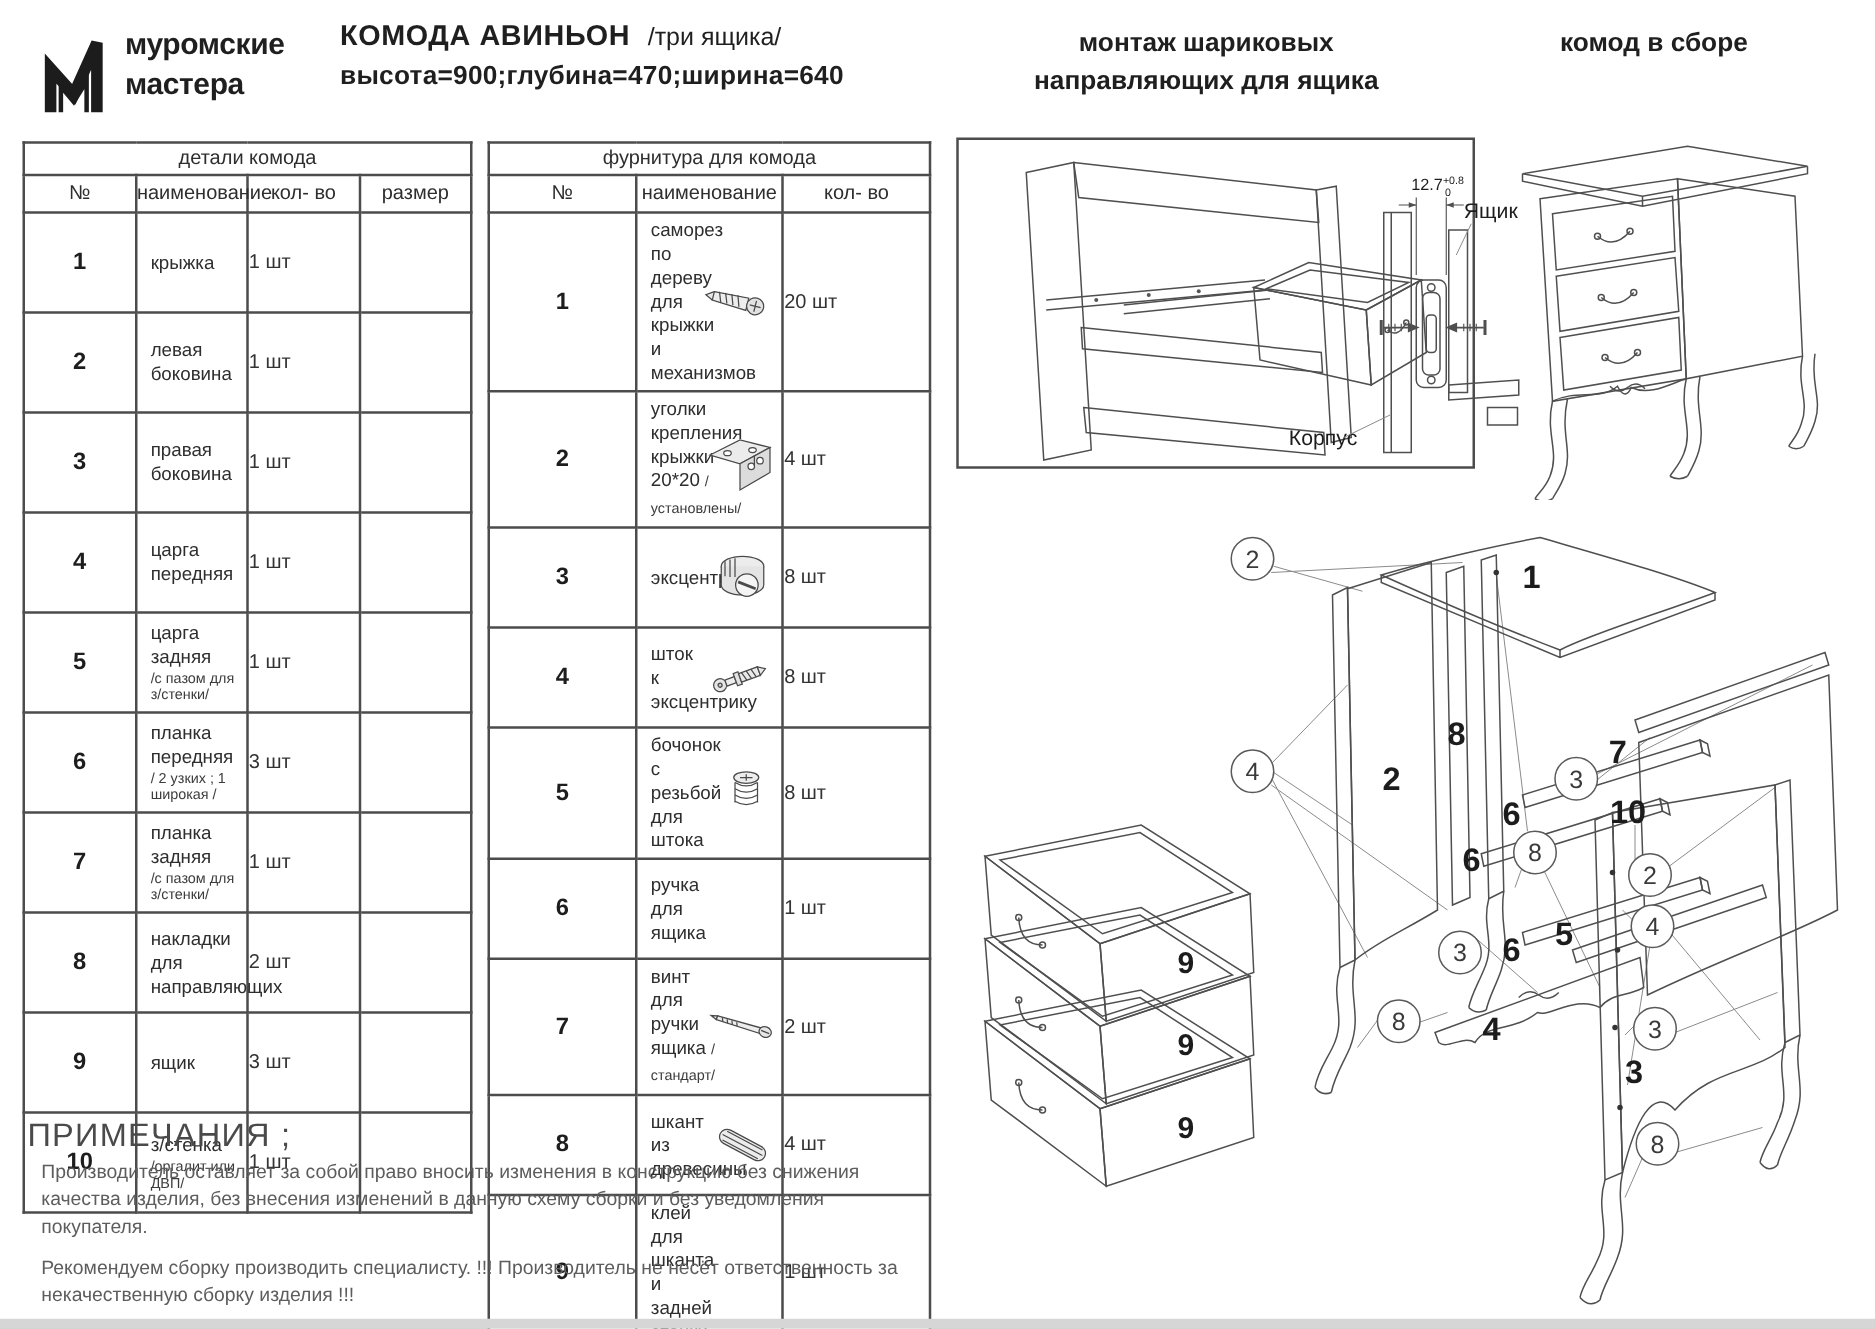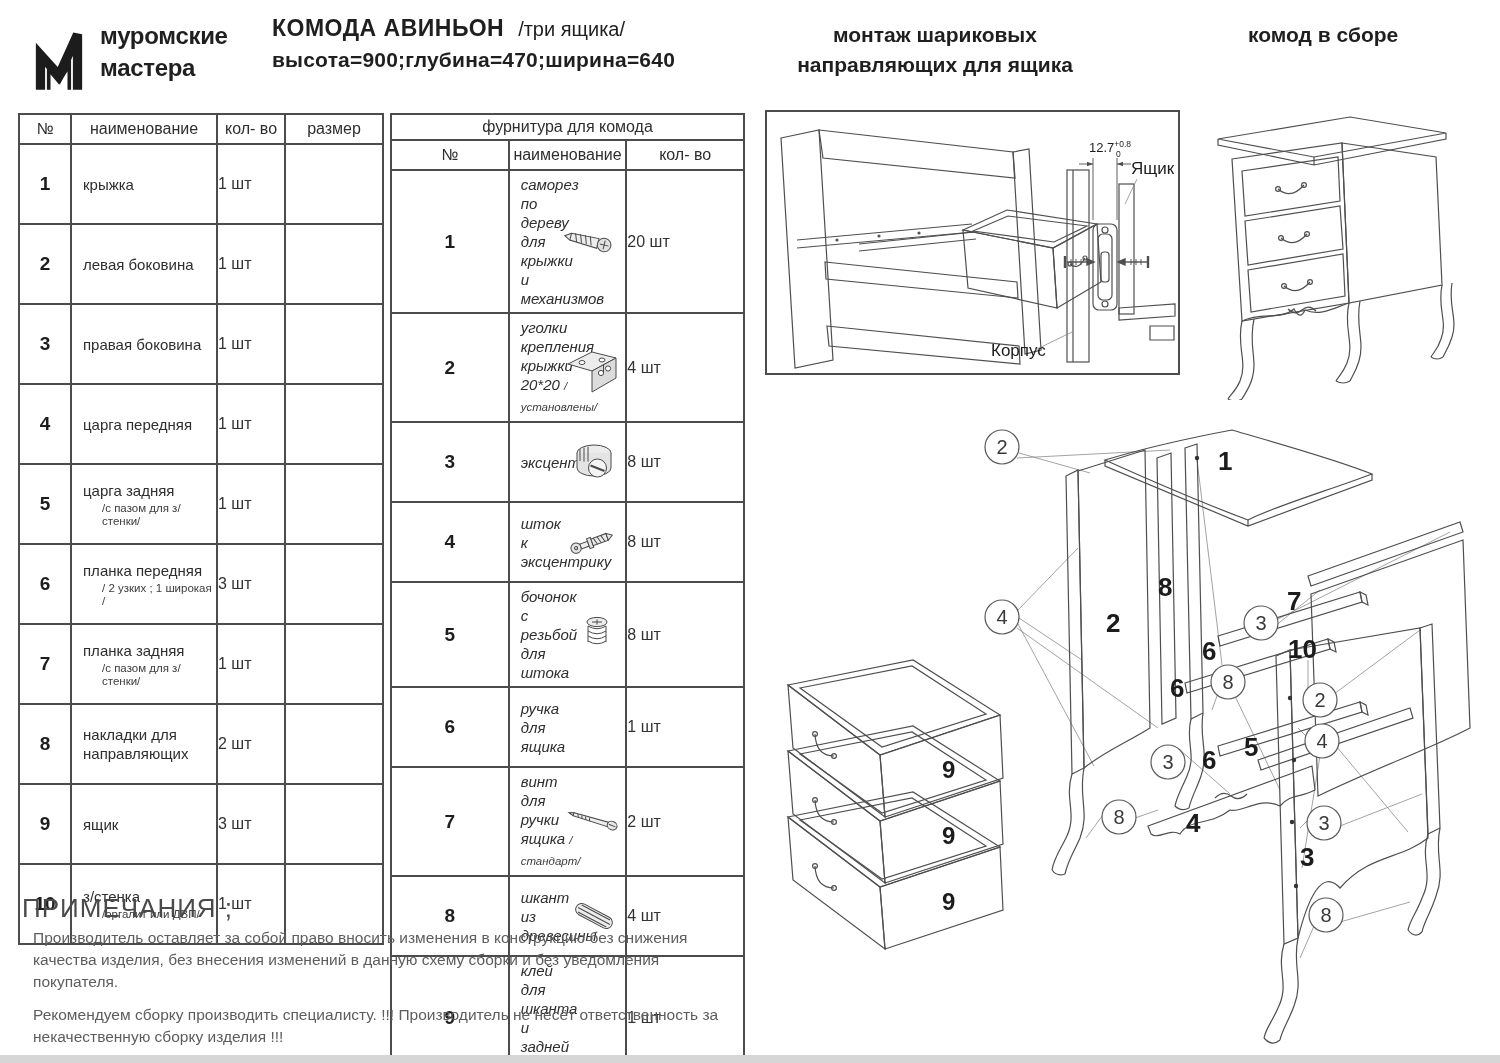--- a/index.html
+++ b/index.html
@@ -6,42 +6,42 @@
   .page{position:relative;width:1500px;height:1063px;background:#ffffff;overflow:hidden;
         font-family:"Liberation Sans",sans-serif;color:#2b2b2b;outline:1px solid #cfcfcf;}
   .abs{position:absolute;}
   
   .brand-text{left:100px;top:20px;font-size:24px;font-weight:600;line-height:32px;color:#1f1f1f;letter-spacing:-0.3px;}
   .title-block{left:272px;top:14px;line-height:29px;color:#1f1f1f;}
   .t1{font-size:22px;font-weight:600;}
   .t2{font-size:23px;font-weight:700;letter-spacing:0.5px;}
   .t2b{font-size:20px;font-weight:500;margin-left:14px;letter-spacing:0;}
   .t3{font-size:21px;font-weight:700;letter-spacing:0.2px;}
-  .slide-title{left:760px;top:20px;width:350px;text-align:center;font-size:21px;font-weight:700;line-height:30px;color:#1f1f1f;}
+  .slide-title{left:790px;top:20px;width:350px;text-align:center;font-size:21px;font-weight:700;line-height:30px;color:#1f1f1f;}
   .asm-title{left:1248px;top:23px;font-size:21px;font-weight:700;color:#1f1f1f;}
   
   .tbl{border-collapse:collapse;table-layout:fixed;background:#fff;}
   .tbl td{border:2px solid #4c4c4c;padding:0;vertical-align:middle;}
   .tbl .title-row td{height:24px;text-align:center;font-size:16px;color:#2e2e2e;}
   .tbl .head-row td{height:28px;text-align:center;font-size:16px;color:#2e2e2e;}
   .tbl .body-row td{height:70px;}
   .c-num{text-align:center;font-size:19px;font-weight:700;color:#1d1d1d;}
   .c-name{padding:4px 4px 4px 11px !important;font-size:15px;color:#2e2e2e;}
   .nm{line-height:19px;}
-  .sb{font-size:11.5px;color:#3c3c3c;margin-top:2px;line-height:13px;margin-left:19px;}
+  .sb{font-size:11.5px;color:#3c3c3c;margin-top:2px;line-height:13px;}
   .sbi{font-size:11.5px;color:#3c3c3c;margin-left:4px;}
   .c-qty{text-align:left;font-size:16px;color:#333;}
-  .hw-name{position:relative;padding-right:66px !important;font-style:italic;}
+  .hw-name{position:relative;padding-right:66px !important;}
   .hw-icon{position:absolute;right:3px;top:50%;transform:translateY(-50%);}
   
   .notes-title{left:22px;top:893px;font-size:26px;color:#4a4a4a;letter-spacing:1px;}
   .note-p{left:22px;width:700px;font-size:15.5px;line-height:22px;color:#5d5d5d;margin-left:11px;}
   .np1{top:927px;}
   .np2{top:1004px;}
-  .slide-box{left:765px;top:110px;width:415px;height:265px;border:2px solid #4c4c4c;box-sizing:border-box;}
+  .slide-box{left:765px;top:110px;width:415px;height:265px;border:2px solid #4c4c4c;box-sizing:border-box;padding-left:40px;}
   .bottom-bar{left:0;right:0;bottom:0;height:8px;background:#d6d6d6;}
   svg text{font-family:"Liberation Sans",sans-serif;}
   .lbl{font-size:26px;font-weight:700;fill:#1c1c1c;}
   .lbl9{font-size:24px;font-weight:700;fill:#1c1c1c;}
   .bal-t{font-size:20px;fill:#3a3a3a;}
   .dlab{font-size:17px;fill:#1d1d1d;}
   .ln{stroke:#4f4f4f;stroke-width:1.2;fill:none;}
   .thin{stroke:#8b8b8b;stroke-width:0.8;fill:none;}
   .bal{fill:#fff;stroke:#5a5a5a;stroke-width:1.2;}
 </style>
@@ -63,20 +63,23 @@
     <div class="t3">высота=900;глубина=470;ширина=640</div>
   </div>
   <div class="abs slide-title">
     <div>монтаж шариковых</div>
     <div>направляющих для ящика</div>
   </div>
   <div class="abs asm-title">комод в сборе</div>
 
   <table class="tbl abs" style="left:18px;top:113px;width:360px">
     <tbody>
+        <tr class="title-row">
+          <td colspan="4">детали комода</td>
+        </tr>
     <tr class="head-row">
       <td style="width:50px">№</td>
       <td style="width:144px">наименование</td>
       <td style="width:66px">кол- во</td>
       <td style="width:96px">размер</td>
     </tr>
     <tr class="body-row">
           <td class="c-num">1</td>
           <td class="c-name">
             <div class="nm">крыжка</div>

